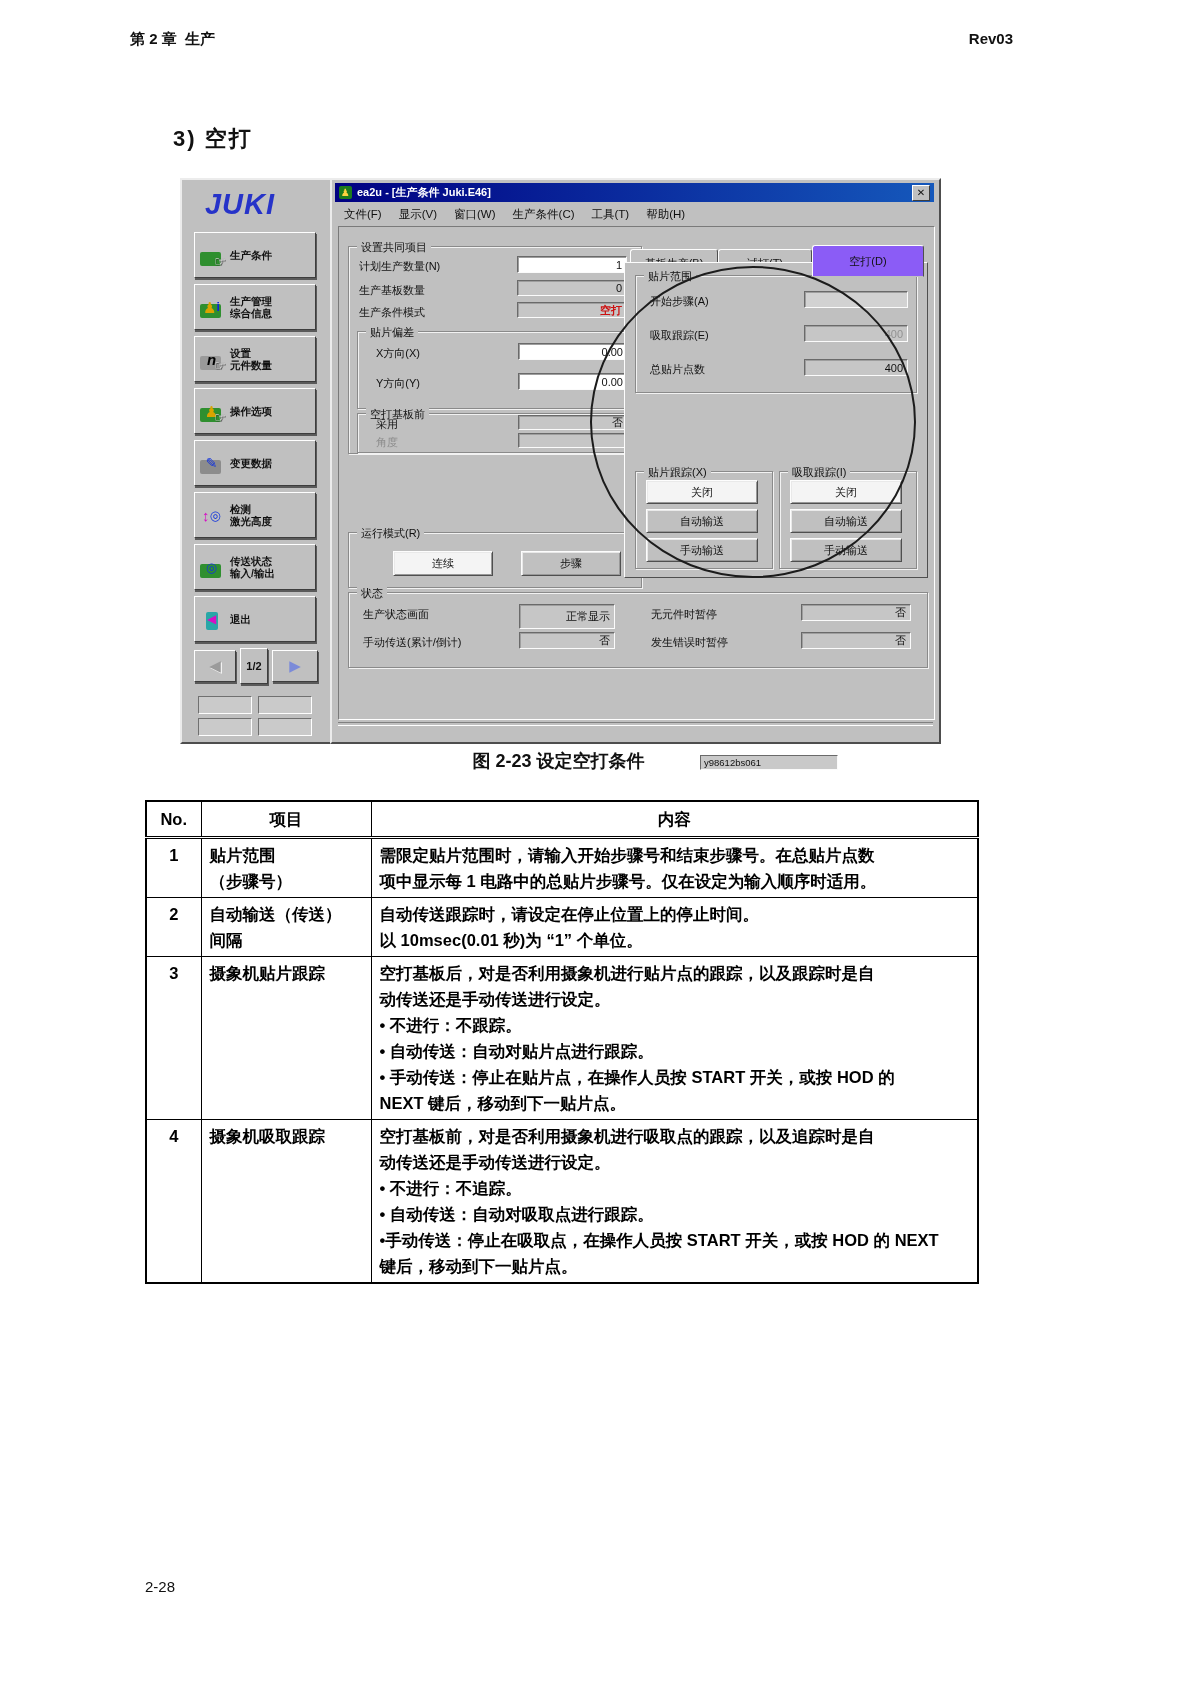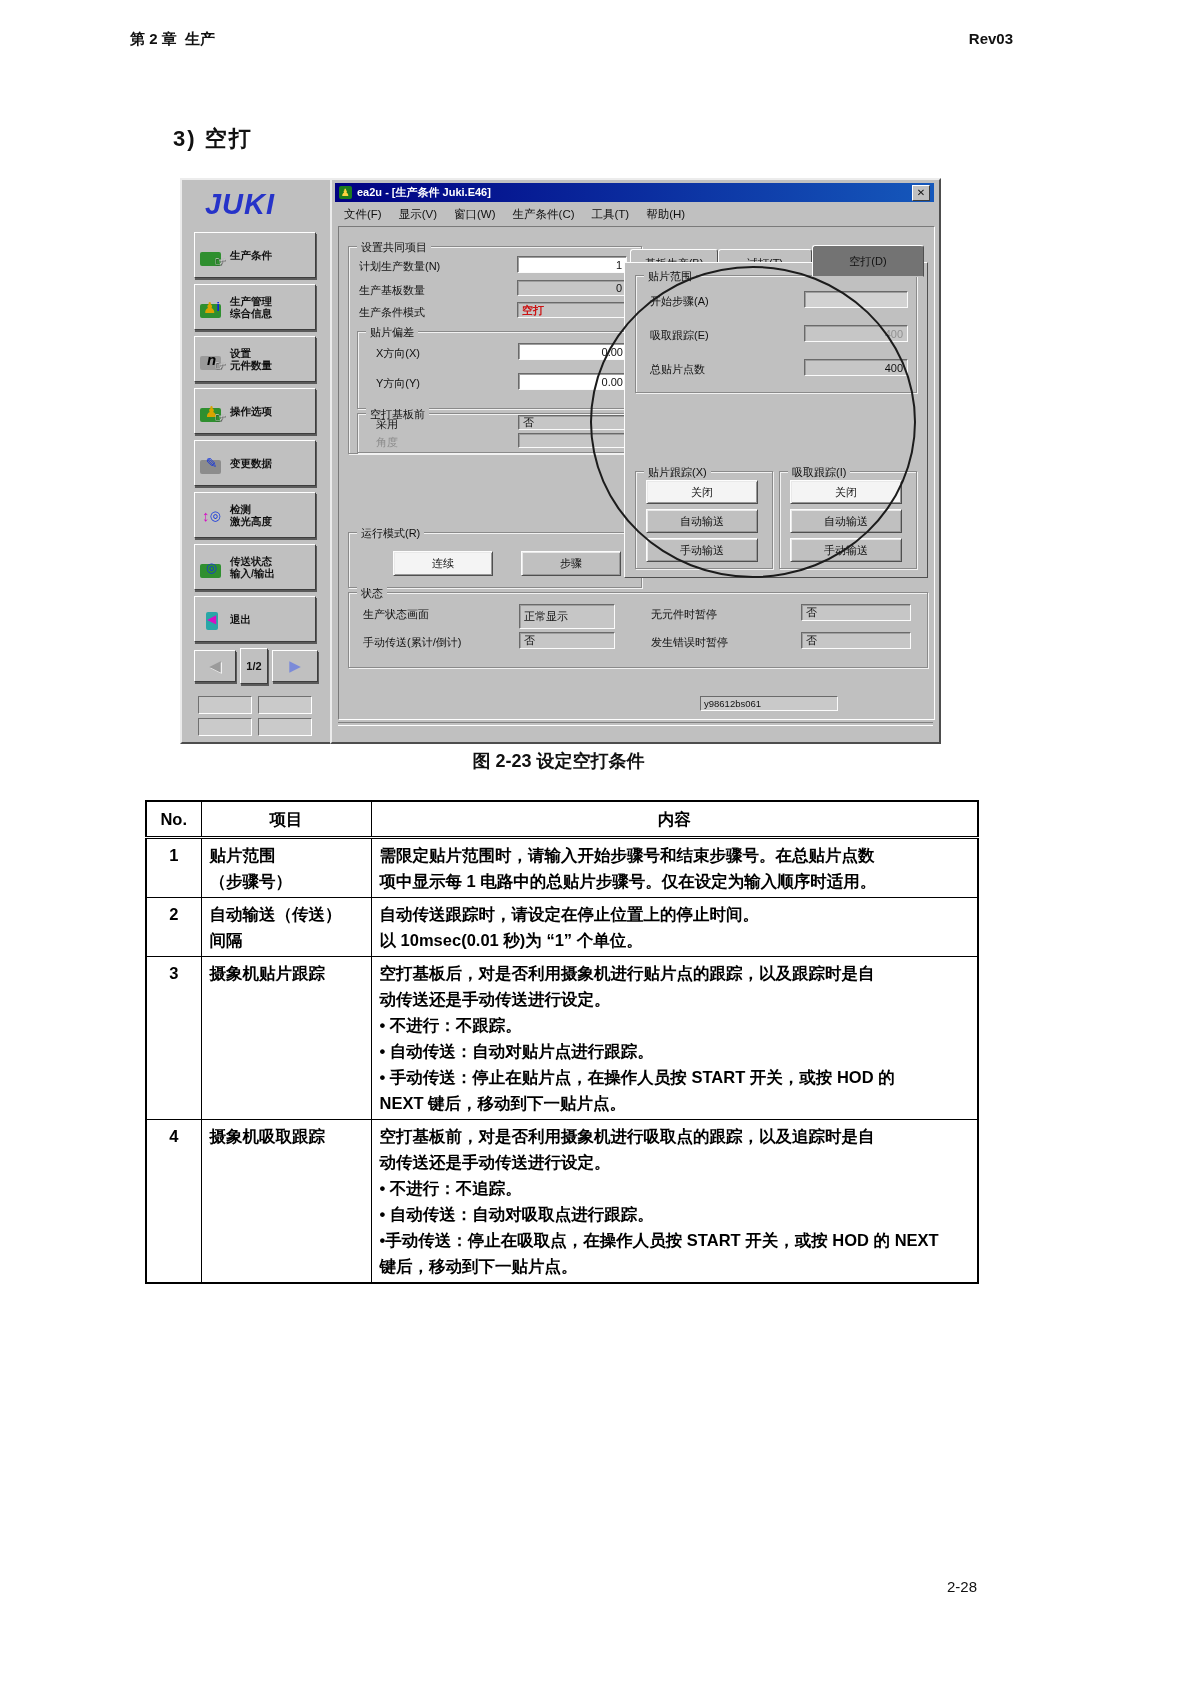--- a/index.html
+++ b/index.html
@@ -6,21 +6,21 @@
   body{width:1188px;height:1681px;position:relative;background:#fff;overflow:hidden;
        font-family:"Liberation Sans","DejaVu Sans",sans-serif;color:#111}
   .abs{position:absolute}
   .pre{white-space:pre}
   .prel{white-space:pre-line}
   
   .doc-header{left:130px;top:30px;width:883px;display:flex;justify-content:space-between;
               font-size:15px;font-weight:bold}
   .sec-title{left:173px;top:124px;font-size:22px;font-weight:bold;letter-spacing:2px}
   .caption{left:180px;top:749px;width:757px;text-align:center;font-size:18px;font-weight:bold}
-  .pageno{left:145px;top:1578px;width:832px;text-align:right;font-size:15px}
+  .pageno{left:145px;top:1578px;width:832px;text-align:left;font-size:15px}
   
   .figure{left:180px;top:178px;width:757px;height:562px}
   .panel{background:#c0c0c0;border:2px solid;border-color:#ececec #4d4d4d #4d4d4d #ececec}
   .sidebar{left:0;top:0;width:148px;height:562px}
   .logo{left:0;top:8px;width:116px;text-align:center;font-size:29px;font-weight:bold;
         font-style:italic;color:#2633c9;letter-spacing:1px}
   .sbtn{left:12px;width:122px;height:46px;background:#c0c0c0;display:flex;align-items:center;
         gap:5px;padding:2px 3px;box-sizing:border-box;font-size:10.5px;font-weight:bold;
         line-height:1.15;border:1px solid;border-color:#fff #3d3d3d #3d3d3d #fff;
         box-shadow:1px 2px 0 #5a5a5a}
@@ -52,30 +52,30 @@
   .gb{position:absolute;border:1px solid #8a8a8a;box-shadow:inset 1px 1px 0 #f2f2f2,1px 1px 0 #f2f2f2}
   .leg{position:absolute;top:-7px;left:8px;background:#c0c0c0;padding:0 4px;font-size:11px;
        white-space:nowrap}
   .lbl{position:absolute;font-size:11px;white-space:nowrap}
   .lbl.dis{color:#8d8d8d}
   .fld{position:absolute;font-size:11px;display:flex;align-items:center;background:#c6c6c6;
        border:1px solid;border-color:#6a6a6a #fbfbfb #fbfbfb #6a6a6a;
        box-shadow:inset 1px 1px 0 #9e9e9e;box-sizing:border-box;padding:0 4px}
   .fld.w{background:#fff}
   .fld.r{justify-content:flex-end}
-  .fld.c{justify-content:flex-start}
+  .fld.c{justify-content:flex-end}
   .fld.dim{color:#929292}
   .btn{position:absolute;font-size:11px;display:flex;align-items:center;justify-content:center;
        background:#c0c0c0;border:1px solid;border-color:#fdfdfd #4f4f4f #4f4f4f #fdfdfd;
        box-shadow:inset 1px 1px 0 #e9e9e9,inset -1px -1px 0 #989898;box-sizing:border-box}
   .btn.sel{background:#f4f4f4}
   .tab{position:absolute;height:26px;background:#c0c0c0;border:1px solid;
        border-color:#fdfdfd #4f4f4f #c0c0c0 #fdfdfd;border-radius:3px 3px 0 0;font-size:11px;
        display:flex;align-items:center;justify-content:center}
-  .tab.active{top:-4px;height:30px;background:#737373;z-index:3}
+  .tab.active{top:-4px;height:30px;background:#8b5cf6;z-index:3}
   .tabpanel{position:absolute;border:1px solid;border-color:#fdfdfd #4f4f4f #4f4f4f #fdfdfd;
             background:#c0c0c0}
   .statusstrip{position:absolute;left:6px;width:595px;height:2px;border-top:1px solid #808080;
                border-bottom:1px solid #fff}
   .codebox{position:absolute;font-size:9.5px;display:flex;align-items:center;padding:0 3px;
            border:1px solid;border-color:#6a6a6a #fbfbfb #fbfbfb #6a6a6a;background:#c9c9c9}
   .ellipse{left:590px;top:266px;width:322px;height:308px;border:2px solid #1c1c1c;
            border-radius:50%;pointer-events:none;z-index:9}
   
   .spec{left:145px;top:800px;width:832px;border-collapse:collapse;table-layout:fixed;
@@ -317,21 +317,21 @@
       <span class="fld c" style="left:170px;top:39px;width:96px;height:17px">
           <span>否</span>
         </span>
       <span class="lbl" style="left:302px;top:42px">发生错误时暂停</span>
       <span class="fld c" style="left:452px;top:39px;width:110px;height:17px">
           <span>否</span>
         </span>
     </div>
 
     <div class="statusstrip" style="top:542px"></div>
-    <span class="codebox" style="left:368px;top:516px;width:130px;height:13px">y98612bs061</span>
+    <span class="codebox" style="left:368px;top:575px;width:130px;height:13px">y98612bs061</span>
   </div>
 
   <div class="abs ellipse" style="left:410px;top:88px"></div>
 </div>
 
 <div class="abs caption">图 2-23 设定空打条件</div>
 
 <table class="abs spec">
   <colgroup>
       <col style="width:55px">

